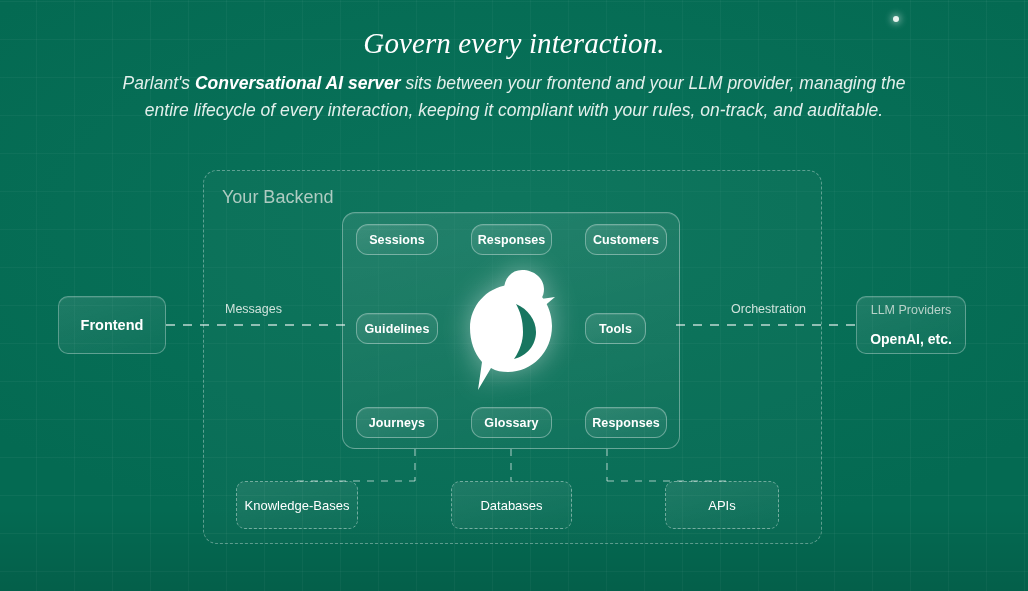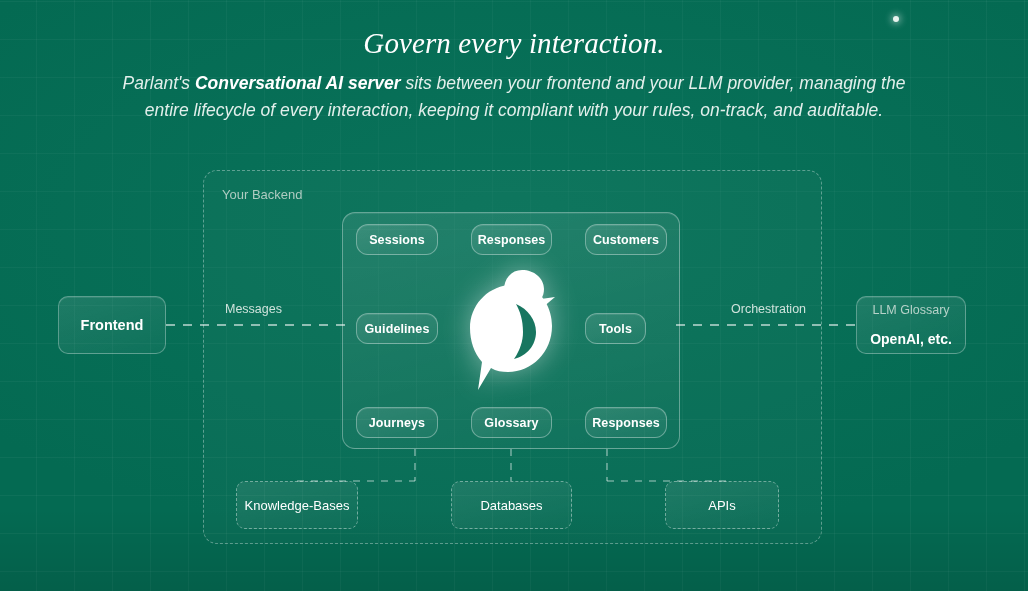--- a/index.html
+++ b/index.html
@@ -120,21 +120,21 @@
     position: absolute;
     left: 203px; top: 170px;
     width: 619px; height: 374px;
     border: 1.4px dashed rgba(255,255,255,0.34);
     border-radius: 14px;
     background: rgba(255,255,255,0.022);
   }
   #backend-label {
     position: absolute;
     left: 222px; top: 187px;
-    font-size: 13px;
+    font-size: 18px;
     color: #aecbc1;
     font-weight: 400;
   }
 
   
   #server-box {
     position: absolute;
     left: 342px; top: 212px;
     width: 338px; height: 237px;
     border: 1.4px solid rgba(255,255,255,0.34);
@@ -291,21 +291,21 @@
 <div class="chip" id="chip-tools">Tools</div>
 <div class="chip" id="chip-journeys">Journeys</div>
 <div class="chip" id="chip-glossary">Glossary</div>
 <div class="chip" id="chip-responses">Responses</div>
 
 <div class="node outer-node" id="node-frontend">
   <span>Frontend</span>
 </div>
 
 <div class="node outer-node" id="node-llm">
-  <span class="llm-top">LLM Glossary</span>
+  <span class="llm-top">LLM Providers</span>
   <span class="llm-bottom">OpenAI, etc.</span>
 </div>
 
 <div class="edge-label" id="label-messages">Messages</div>
 <div class="edge-label" id="label-orchestration">Orchestration</div>
 
 <div class="chip-dashed" id="chip-kb">Knowledge-Bases</div>
 <div class="chip-dashed" id="chip-db">Databases</div>
 <div class="chip-dashed" id="chip-api">APIs</div>
 

